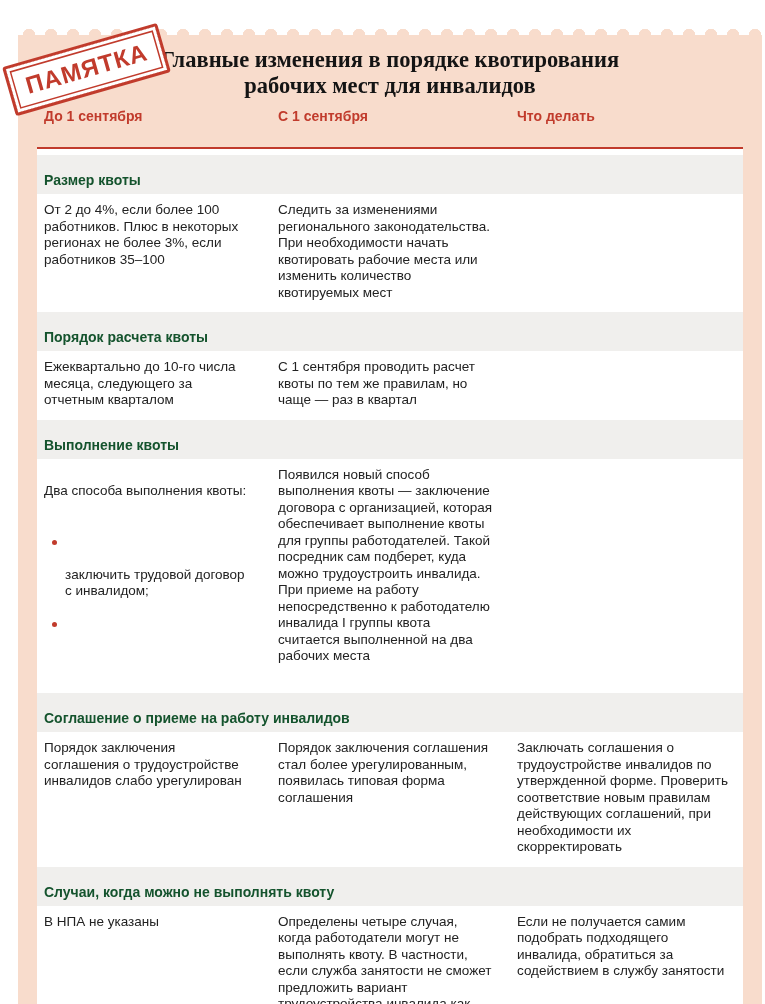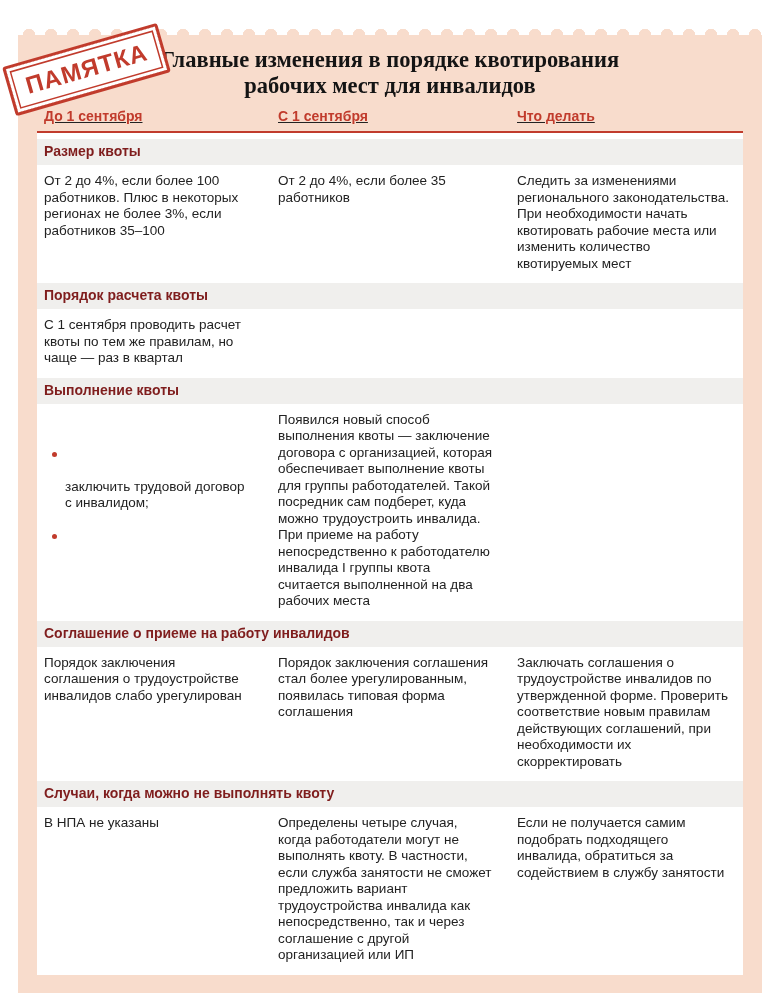--- a/index.html
+++ b/index.html
@@ -55,39 +55,39 @@
     color: #141414;
     white-space: pre-line;
   }
 
   .grid {
     display: grid;
     grid-template-columns: 227px 232px 233px;
     column-gap: 7px;
   }
 
-  .header-row { padding-bottom: 6px; border-bottom: 2px solid #c13b2c; text-decoration: underline; }
+  .header-row { padding-bottom: 22px; border-bottom: 2px solid #c13b2c; }
   .header-cell {
     padding-left: 7px;
     color: #c13b2c;
     font-weight: 700;
     font-size: 14px;
     line-height: 17px;
   }
 
   .table { background: #ffffff; padding-top: 4px; padding-bottom: 2px; }
 
   .band {
     margin: 2px 0;
     background: #f0efed;
-    color: #7f1d1d;
+    color: #14532d;
     font-weight: 700;
     font-size: 14px;
     line-height: 15px;
-    padding: 5px 7px 6px;
+    padding: 18px 7px 6px;
   }
 
   .cell {
     padding: 6px 10px 9px 7px;
     font-size: 13.5px;
     line-height: 16.5px;
     white-space: pre-line;
   }
   .cell p { margin: 0; }
 
@@ -123,33 +123,34 @@
         <div class="header-cell">До 1 сентября</div>
         <div class="header-cell">С 1 сентября</div>
         <div class="header-cell">Что делать</div>
       </div>
 
       <div class="table">
 
         <div class="band">Размер квоты</div>
         <div class="grid">
           <div class="cell">От 2 до 4%, если более 100 работников. Плюс в некоторых регионах не более 3%, если работников 35–100</div>
-          <div class="cell">От 2 до 4%, если более 35 работников</div>
           <div class="cell">Следить за изменениями регионального законодательства.
 При необходимости начать квотировать рабочие места или изменить количество квотируемых мест</div>
         </div>
 
         <div class="band">Порядок расчета квоты</div>
         <div class="grid">
+          <div class="cell">Ежеквартально до 10-го числа месяца, следующего за отчетным кварталом</div>
           <div class="cell">С 1 сентября проводить расчет квоты по тем же правилам, но чаще — раз в квартал</div>
         </div>
 
         <div class="band">Выполнение квоты</div>
         <div class="grid">
           <div class="cell">
+            <p>Два способа выполнения квоты:</p>
             <ul class="bullets">
               <li>
                 <span class="dot"></span>
                 <span>заключить трудовой договор с инвалидом;</span>
               </li>
               <li>
                 <span class="dot"></span>
               </li>
             </ul>
           </div>

